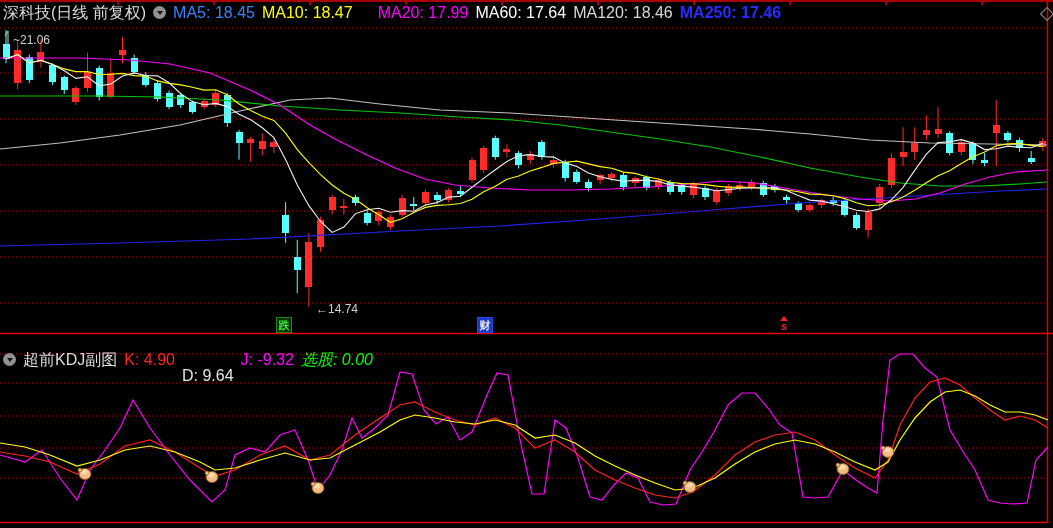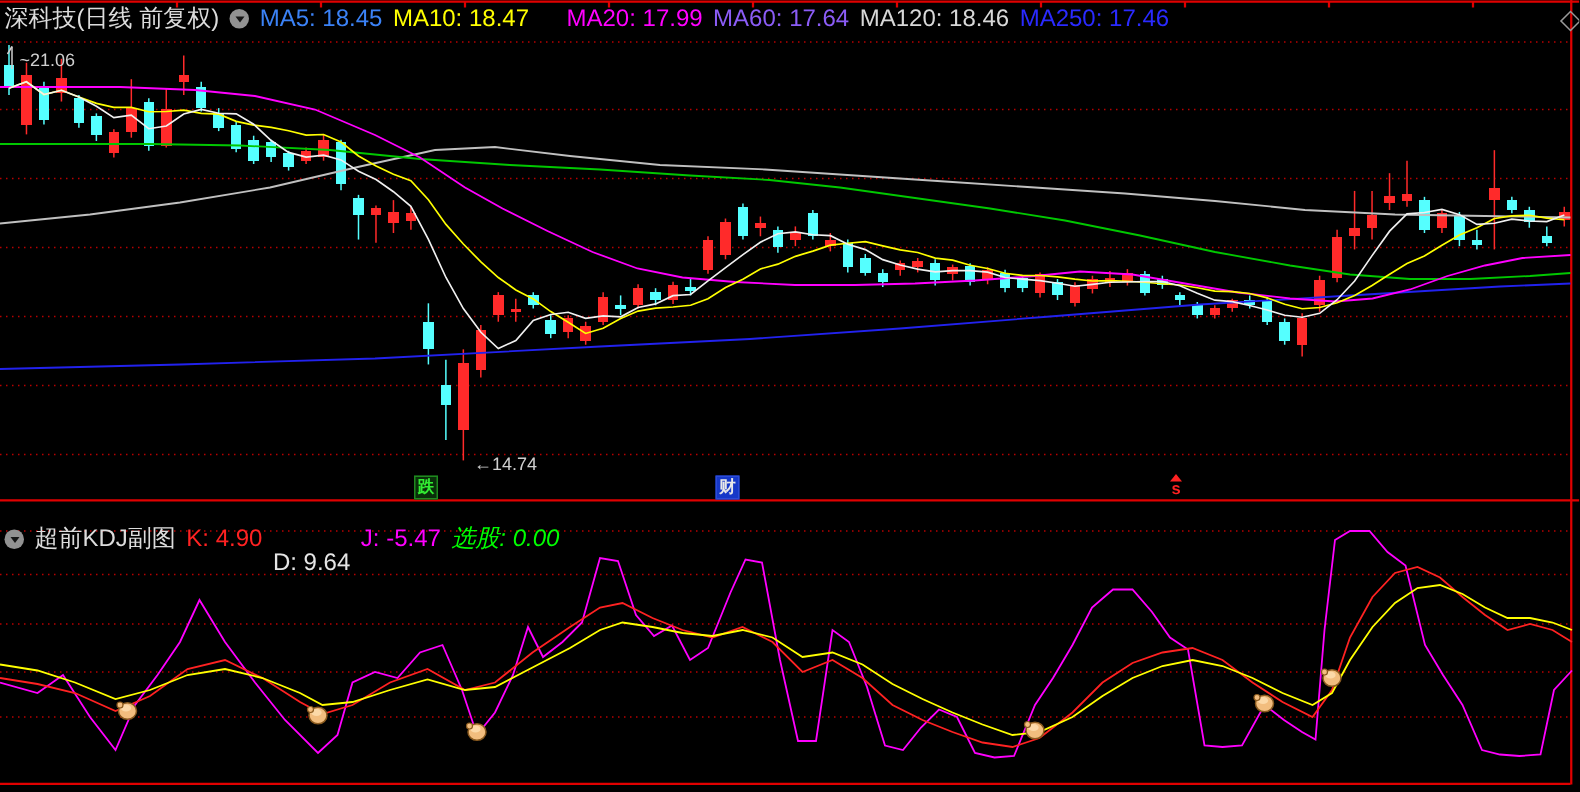--- a/index.html
+++ b/index.html
@@ -283,35 +283,35 @@
     </svg>
 
   <div class="hdr main-hdr">
     <span class="t-white">深科技(日线 前复权)</span>
     <span class="circle-icon">
         <span class="chev"></span>
       </span>
     <span class="legend" style="color: #3b82f6;">MA5: 18.45</span>
     <span class="legend" style="color: rgb(255, 255, 0);">MA10: 18.47</span>
     <span class="legend" style="color: rgb(255, 0, 255); padding-left: 18px;">MA20: 17.99</span>
-    <span class="legend" style="color: #8b5cf6;">MA60: 17.64</span>
+    <span class="legend" style="color: #ffffff;">MA60: 17.64</span>
     <span class="legend" style="color: rgb(216, 216, 216);">MA120: 18.46</span>
-    <span class="legend" style="color: rgb(42, 42, 255);">MA250: 17.46</span>
+    <span class="legend" style="color: rgb(42, 42, 255); font-weight: bold;">MA250: 17.46</span>
   </div>
 
   <div class="diamond"></div>
 
   <div class="hdr sub-hdr">
     <span class="circle-icon">
         <span class="chev"></span>
       </span>
     <span class="t-white">超前KDJ副图</span>
     <span class="legend" style="color: rgb(255, 34, 34);">K: 4.90</span>
     <span class="legend" style="color: #e5e5e5; margin-top: 32px;">D: 9.64</span>
-    <span class="legend" style="color: rgb(255, 0, 255);">J: -5.47</span>
+    <span class="legend" style="color: rgb(255, 0, 255);">J: -9.32</span>
     <span class="legend" style="color: rgb(0, 255, 0); font-style: italic;">选股: 0.00</span>
   </div>
 
   <div id="markers">
       <div class="evt evt-box" style="left: 276px; top: 317px; color: rgb(51, 238, 51); background: rgb(10, 46, 10); border-color: rgb(30, 138, 30);"><span>跌</span></div>
       <div class="evt evt-box" style="left: 477px; top: 317px; color: rgb(232, 232, 232); background: rgb(22, 56, 200); border-color: rgb(42, 74, 216);"><span>财</span></div>
       <div class="evt evt-s" style="left: 778px; top: 316px; color: rgb(255, 34, 34);"><div class="tri"></div><span>s</span></div>
     </div>
 </div>
 

